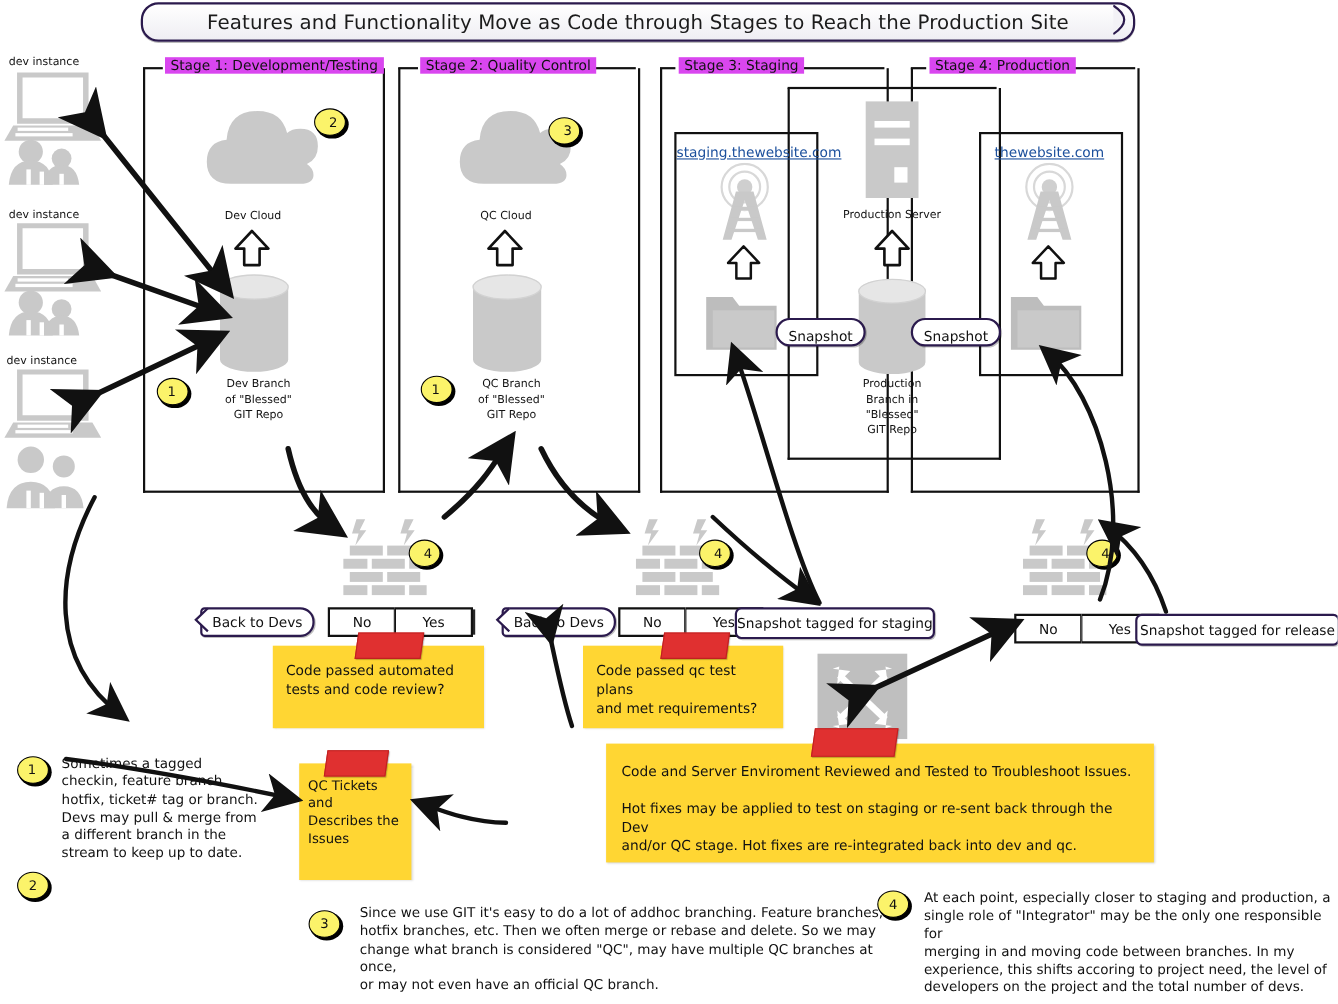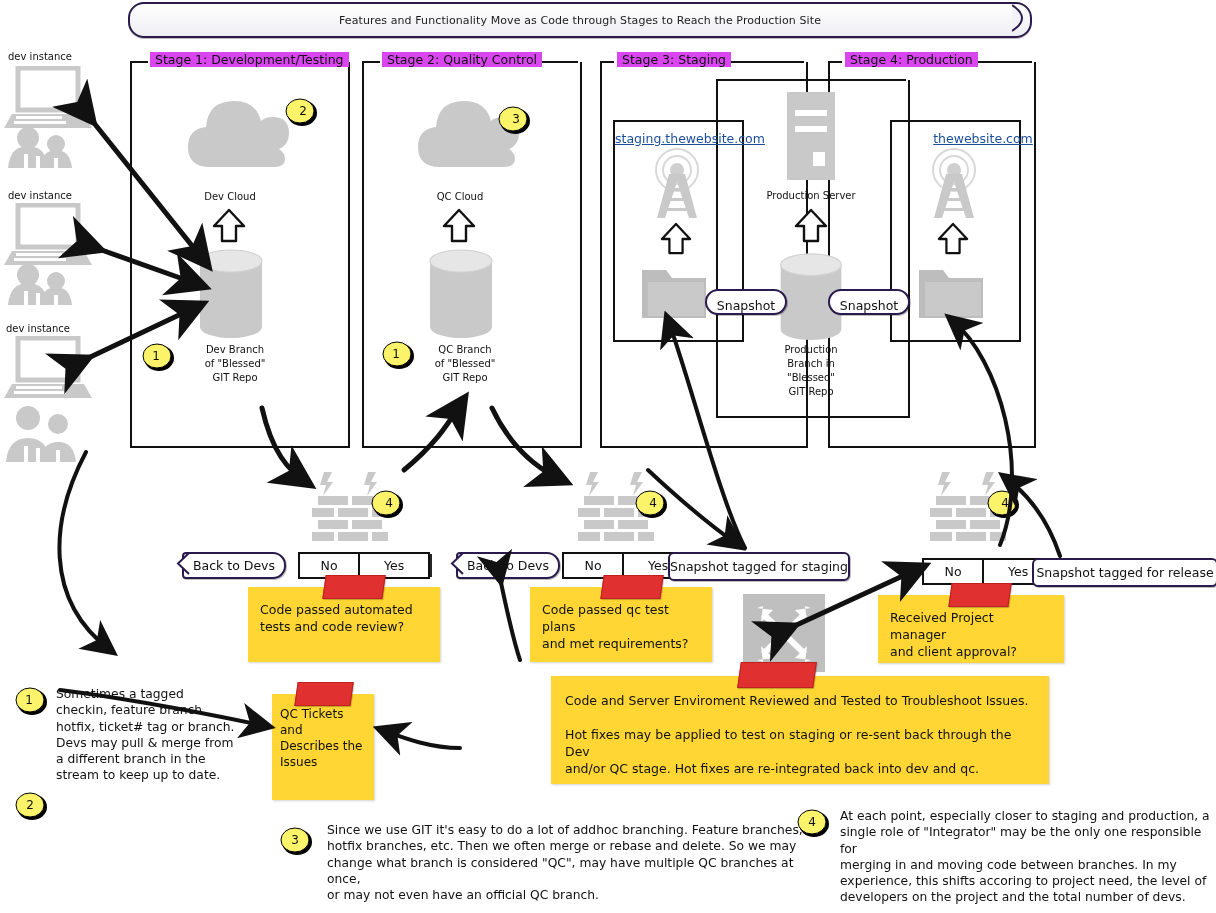--- a/index.html
+++ b/index.html
@@ -8,21 +8,21 @@
   #canvas{position:relative;width:1216px;height:913px;}
   .abs{position:absolute;}
   
   #title-banner{
     left:128px;top:2px;width:900px;height:32px;
     border:2px solid #2b1a4d;border-radius:16px;
     background:linear-gradient(#ffffff,#efeef3);
     display:flex;align-items:center;justify-content:center;
     box-shadow:0 1px 0 #bbb;
   }
-  #title-banner .txt{font-size:11px;color:#1b1b1b;letter-spacing:.1px;white-space:nowrap;}
+  #title-banner .txt{font-size:18px;color:#1b1b1b;letter-spacing:.1px;white-space:nowrap;}
   #title-tail{left:1012px;top:4px;width:22px;height:28px;}
   
   .stage-frame{border:2px solid #111;background:transparent;}
   .stage-label{font-size:12.5px;background:#d946ef;padding:0 5px;white-space:nowrap;}
   
   .lbl{font-size:10px;text-align:center;line-height:14px;white-space:pre-line;}
   
   .gray{fill:#c9c9c9;}
   .gray2{fill:#bdbdbd;}
   
@@ -211,21 +211,21 @@
   </svg>
   <svg class="abs" style="left:660px;top:222px;" width="32" height="34" viewBox="0 0 34 36">
     <path d="M17,2 L32,18 L24,18 L24,33 L10,33 L10,18 L2,18 Z" fill="#fff" stroke="#111" stroke-width="2.4" stroke-linejoin="round"></path>
   </svg>
   <svg class="abs" style="left:638px;top:266px;" width="72" height="56" viewBox="0 0 72 56">
     <path class="gray2" d="M4,4 h24 l6,8 h34 v40 h-64 z"></path>
     <path class="gray" d="M10,16 h56 v34 h-56 z"></path>
   </svg>
 
   <div class="abs stage-frame" style="left:890px;top:120px;width:127px;height:218px;"></div>
-  <div class="abs weblink" style="left:892px;top:131px;width:124px;text-align:center;padding-left:29px;">thewebsite.com</div>
+  <div class="abs weblink" style="left:892px;top:131px;width:124px;text-align:center;">thewebsite.com</div>
   <svg class="abs" style="left:922px;top:148px;" width="64" height="72" viewBox="0 0 64 72">
     <g fill="none" stroke="#d8d8d8" stroke-width="2">
       <circle cx="32" cy="22" r="21"></circle>
         <circle cx="32" cy="22" r="14"></circle>
     </g>
     <circle cx="32" cy="22" r="7" fill="#cfcfcf"></circle>
     <g class="gray">
         <path d="M24,26 L40,26 L52,70 L44,70 L32,34 L20,70 L12,70 Z"></path>
       <rect x="22" y="40" width="20" height="3"></rect>
         <rect x="19" y="50" width="26" height="3"></rect>
@@ -358,25 +358,20 @@
   </svg>
   <svg class="abs badge" style="left:986px;top:489px;" viewBox="0 0 34 30">
     <ellipse class="ring" cx="18" cy="16" rx="15" ry="13"></ellipse>
     <ellipse class="face" cx="16" cy="14" rx="14" ry="12"></ellipse>
     <text class="num" x="19" y="18">4</text>
   </svg>
   <div class="abs noyes" style="left:922px;top:558px;width:132px;height:23px;">
     <div style="width:60px;">No</div>
     <div style="width:70px;">Yes</div>
   </div>
-  <div class="abs sticky" style="left:878px;top:595px;width:186px;height:68px;">
-    <div class="tape" style="left:72px;top:-12px;width:58px;height:22px;"></div>
-    <div class="note-text">Received Project manager
-and client approval?</div>
-  </div>
 
   <div class="abs pill" style="left:668px;top:552px;width:178px;height:25px;border-radius:6px;">
     <span>Snapshot tagged for staging</span>
   </div>
   <div class="abs pill" style="left:1032px;top:558px;width:182px;height:25px;border-radius:6px;">
     <span>Snapshot tagged for release</span>
   </div>
 
   <svg class="abs" style="left:743px;top:594px;" width="82" height="78" viewBox="0 0 82 78">
     <rect x="0" y="0" width="82" height="78" fill="#bfbfbf"></rect>

